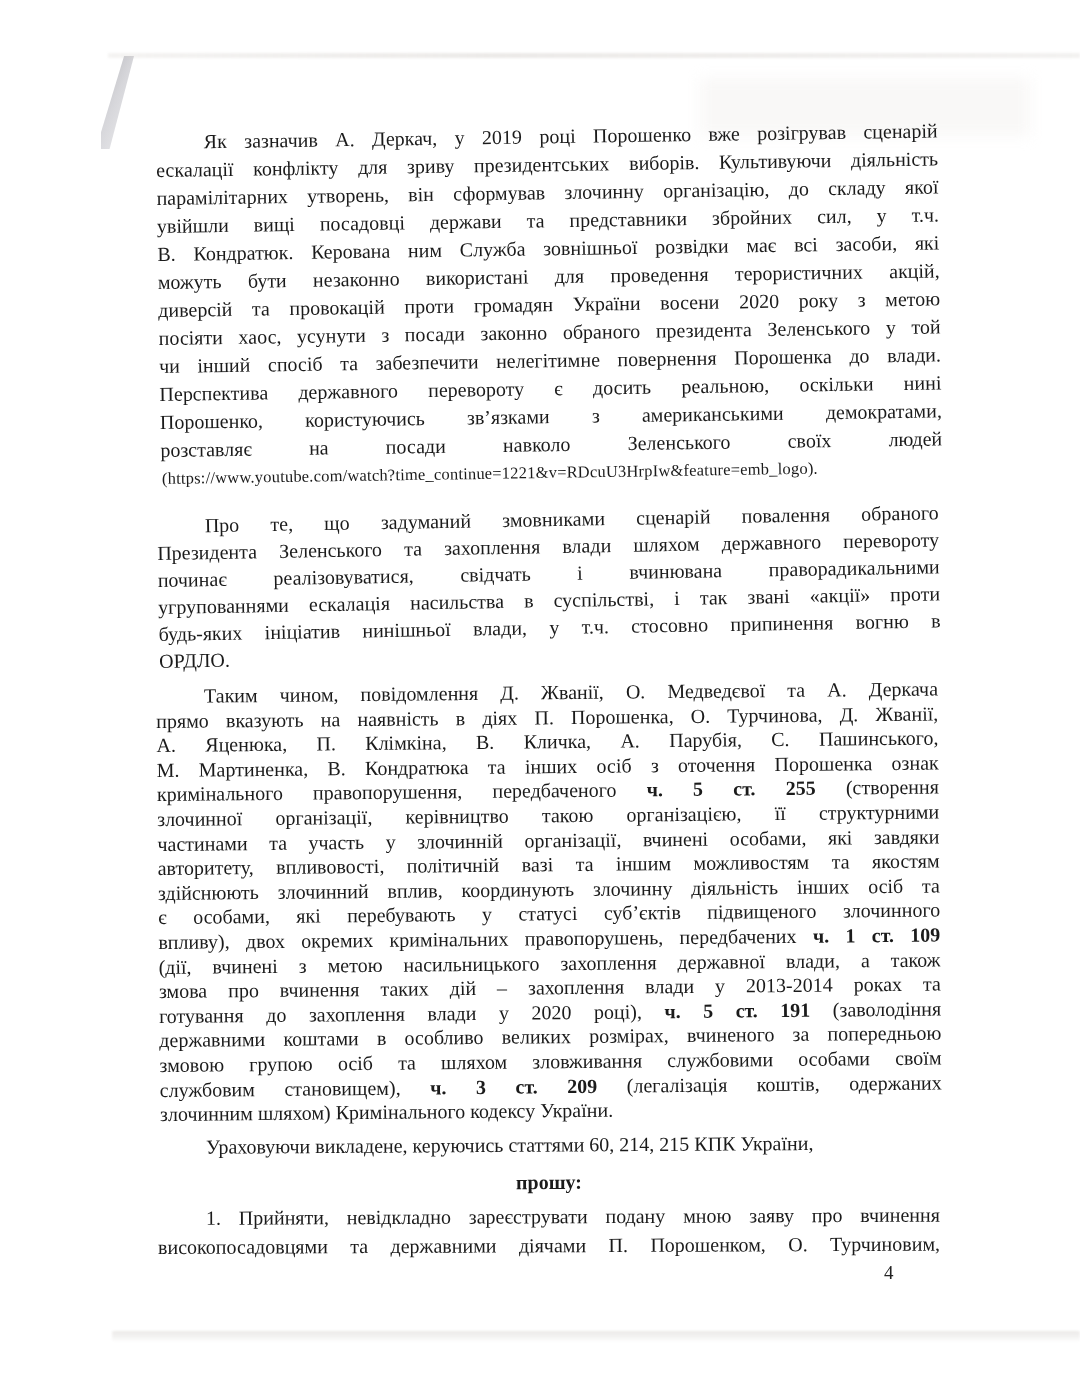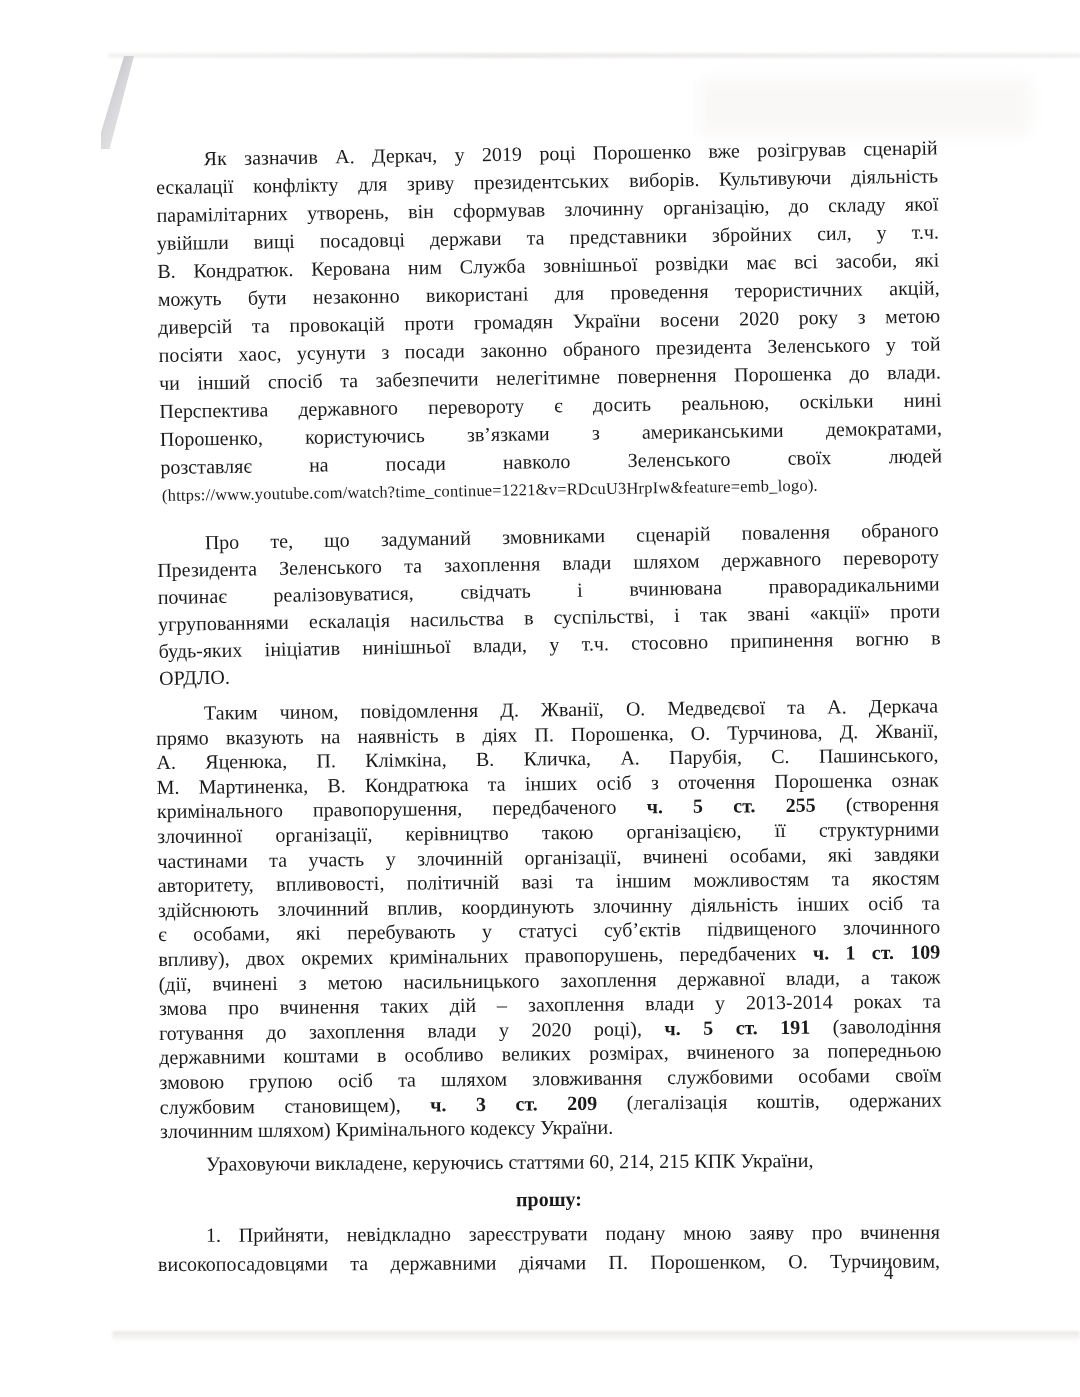--- a/index.html
+++ b/index.html
@@ -45,21 +45,21 @@
     left: 112px; top: 1331px;
     width: 968px; height: 10px;
     background: linear-gradient(to bottom, rgba(203,198,193,0.38), rgba(224,221,217,0.12));
     filter: blur(1px);
     border-radius: 2px;
   }
 
   
   .doc {
     position: absolute;
-    left: 158px; top: 145px;
+    left: 158px; top: 128px;
     width: 782px;
     font-size: 20px;
   }
   .para { margin: 0; }
   .line {
     text-align: justify;
     text-align-last: justify;
   }
   .para .line:first-child { text-indent: 48px; }
   .para.endleft .line.last { text-align-last: left; }

